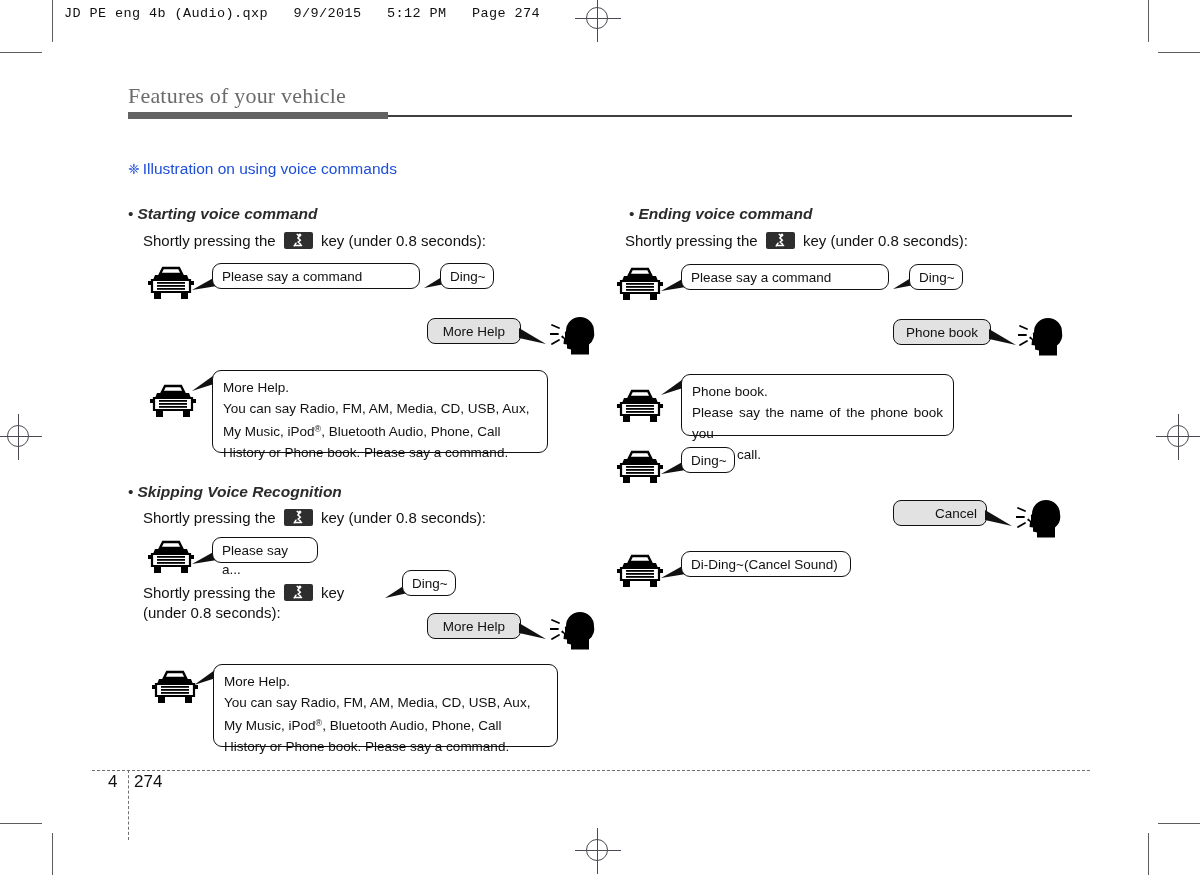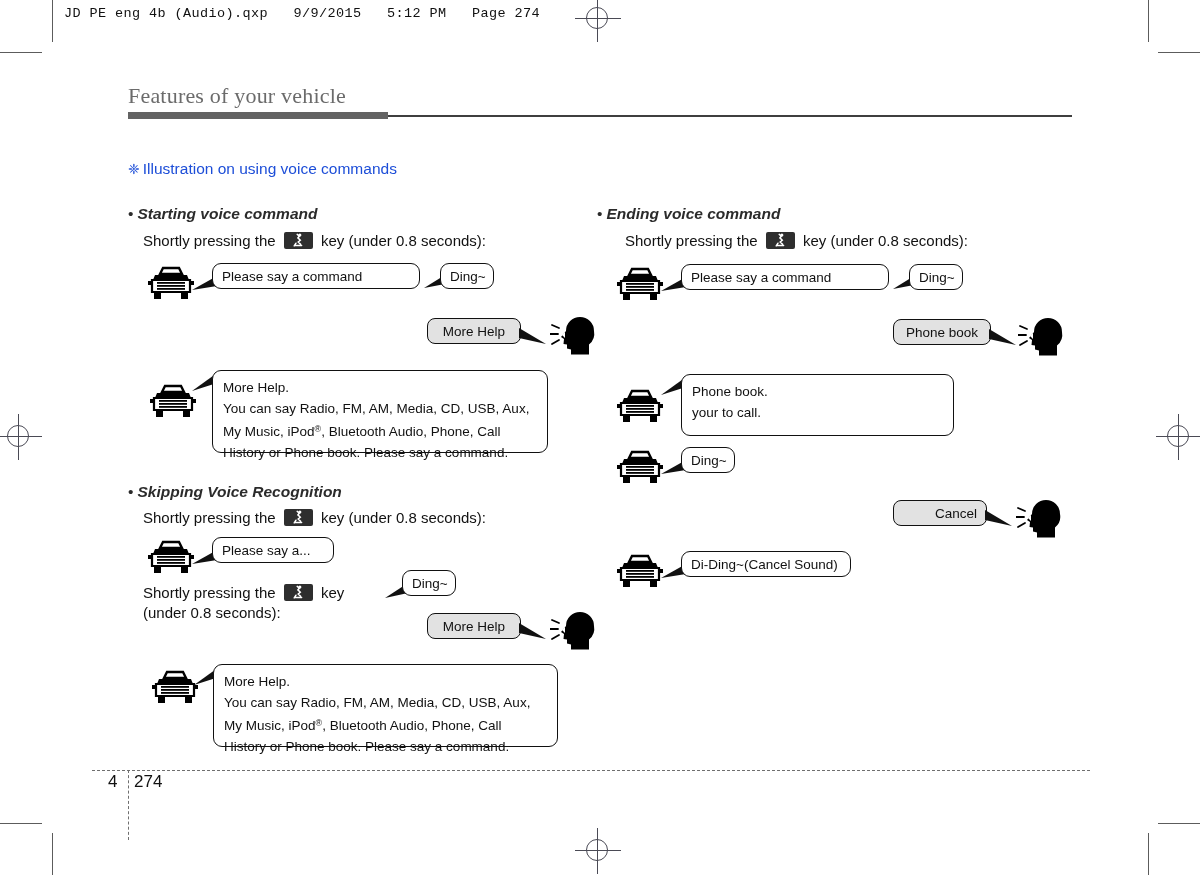--- a/index.html
+++ b/index.html
@@ -329,21 +329,21 @@
     <rect x="6" y="26" width="7" height="7" fill="#000"></rect>
     <rect x="33" y="26" width="7" height="7" fill="#000"></rect>
     <rect x="0" y="15" width="5" height="4" fill="#000"></rect>
     <rect x="41" y="15" width="5" height="4" fill="#000"></rect>
   </svg>
 </div>
 <svg class="tail" style="left:192px; top:546px;" width="26" height="20" viewBox="0 0 26 20">
     <path d="M0 18 L25 4 L25 14 Z" fill="#111"></path>
   </svg>
 
-<div class="bubble" style="left:212px; top:537px; width:122px; height:26px;">
+<div class="bubble" style="left:212px; top:537px; width:106px; height:26px;">
   <span>Please say a...</span>
 </div>
 
 <div class="press-line" style="left:143px; top:582px;">
   <span>Shortly pressing the</span>
   <span class="voicekey">
     <svg width="15" height="15" viewBox="0 0 15 15">
         <path d="M6.2 1.4 L8.4 3.1 L6.9 4.9 L9.3 7.2 L7.2 9.0 L9.6 11.3 M4.2 12.6 L10.6 12.6 M5.0 10.2 L3.2 12.9" stroke="#fff" stroke-width="1.5" fill="none" stroke-linecap="round"></path>
         <circle cx="8.9" cy="2.0" r="1.5" fill="#fff"></circle>
       </svg>
@@ -396,21 +396,21 @@
     <path d="M0 19 L25 1 L25 11 Z" fill="#111"></path>
   </svg>
 
 <div class="bubble multiline" style="left:213px; top:664px; width:345px; height:83px;">
   <div>More Help.</div>
   <div class="just lastjust">You can say Radio, FM, AM, Media, CD, USB, Aux,</div>
   <div class="just lastjust"><span>My Music, iPod</span><sup class="reg-mark">®</sup><span>, Bluetooth Audio, Phone, Call</span></div>
   <div>History or Phone book. Please say a command.</div>
 </div>
 
-<div class="bullet-head" style="left:597px; top:205px;">
+<div class="bullet-head" style="left:629px; top:205px;">
   <span class="dot">•</span><span>Ending voice command</span>
 </div>
 
 <div class="press-line" style="left:625px; top:230px;">
   <span>Shortly pressing the</span>
   <span class="voicekey">
     <svg width="15" height="15" viewBox="0 0 15 15">
         <path d="M6.2 1.4 L8.4 3.1 L6.9 4.9 L9.3 7.2 L7.2 9.0 L9.6 11.3 M4.2 12.6 L10.6 12.6 M5.0 10.2 L3.2 12.9" stroke="#fff" stroke-width="1.5" fill="none" stroke-linecap="round"></path>
         <circle cx="8.9" cy="2.0" r="1.5" fill="#fff"></circle>
       </svg>
@@ -479,20 +479,21 @@
     <rect x="0" y="15" width="5" height="4" fill="#000"></rect>
     <rect x="41" y="15" width="5" height="4" fill="#000"></rect>
   </svg>
 </div>
 <svg class="tail" style="left:661px; top:376px;" width="26" height="20" viewBox="0 0 26 20">
     <path d="M0 19 L25 1 L25 11 Z" fill="#111"></path>
   </svg>
 
 <div class="bubble multiline" style="left:681px; top:374px; width:273px; height:62px;">
   <div>Phone book.</div>
+  <div class="just lastjust">Please say the name of the phone book you</div>
   <div>your to call.</div>
 </div>
 
 <div class="car" style="left:617px; top:450px;">
   <svg width="46" height="36" viewBox="0 0 46 36">
     <path d="M12 8 L15 2 L31 2 L34 8 Z" fill="none" stroke="#000" stroke-width="2.4"></path>
     <path d="M7 9 L39 9 L41 14 L5 14 Z" fill="#000"></path>
     <rect x="9" y="16" width="28" height="1.8" fill="#000"></rect>
     <rect x="9" y="19" width="28" height="1.8" fill="#000"></rect>
     <rect x="9" y="22" width="28" height="1.8" fill="#000"></rect>

